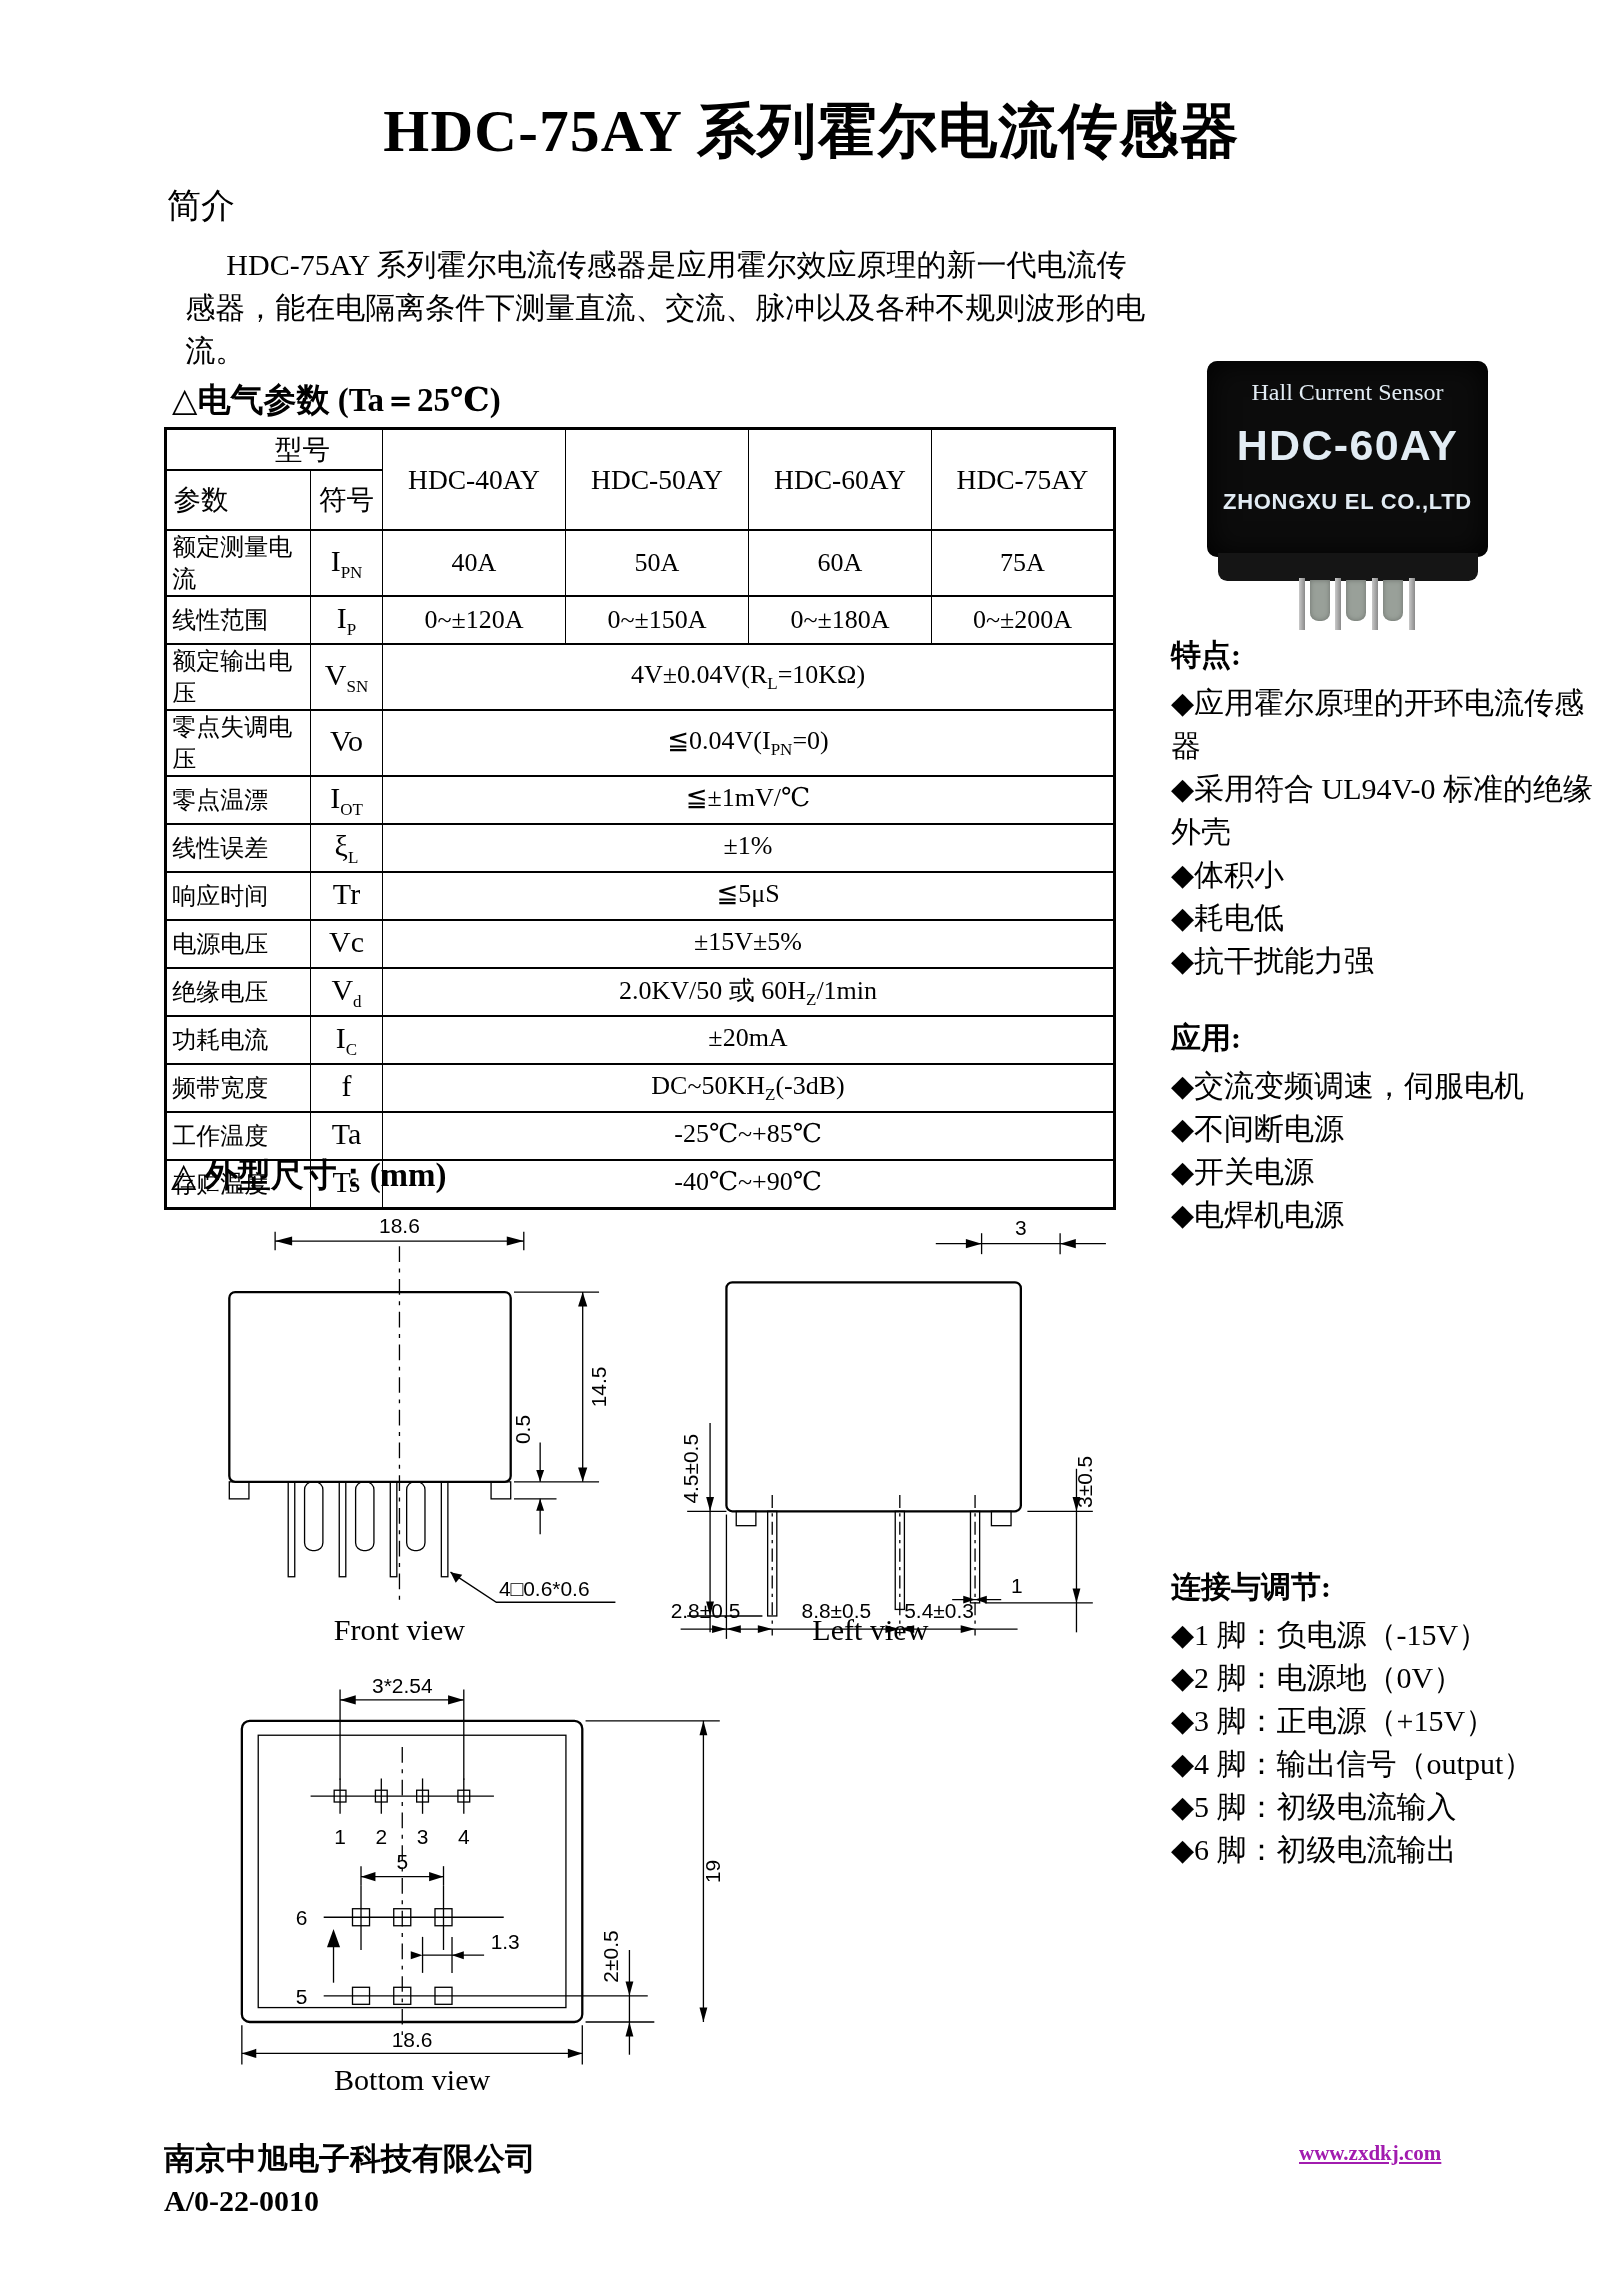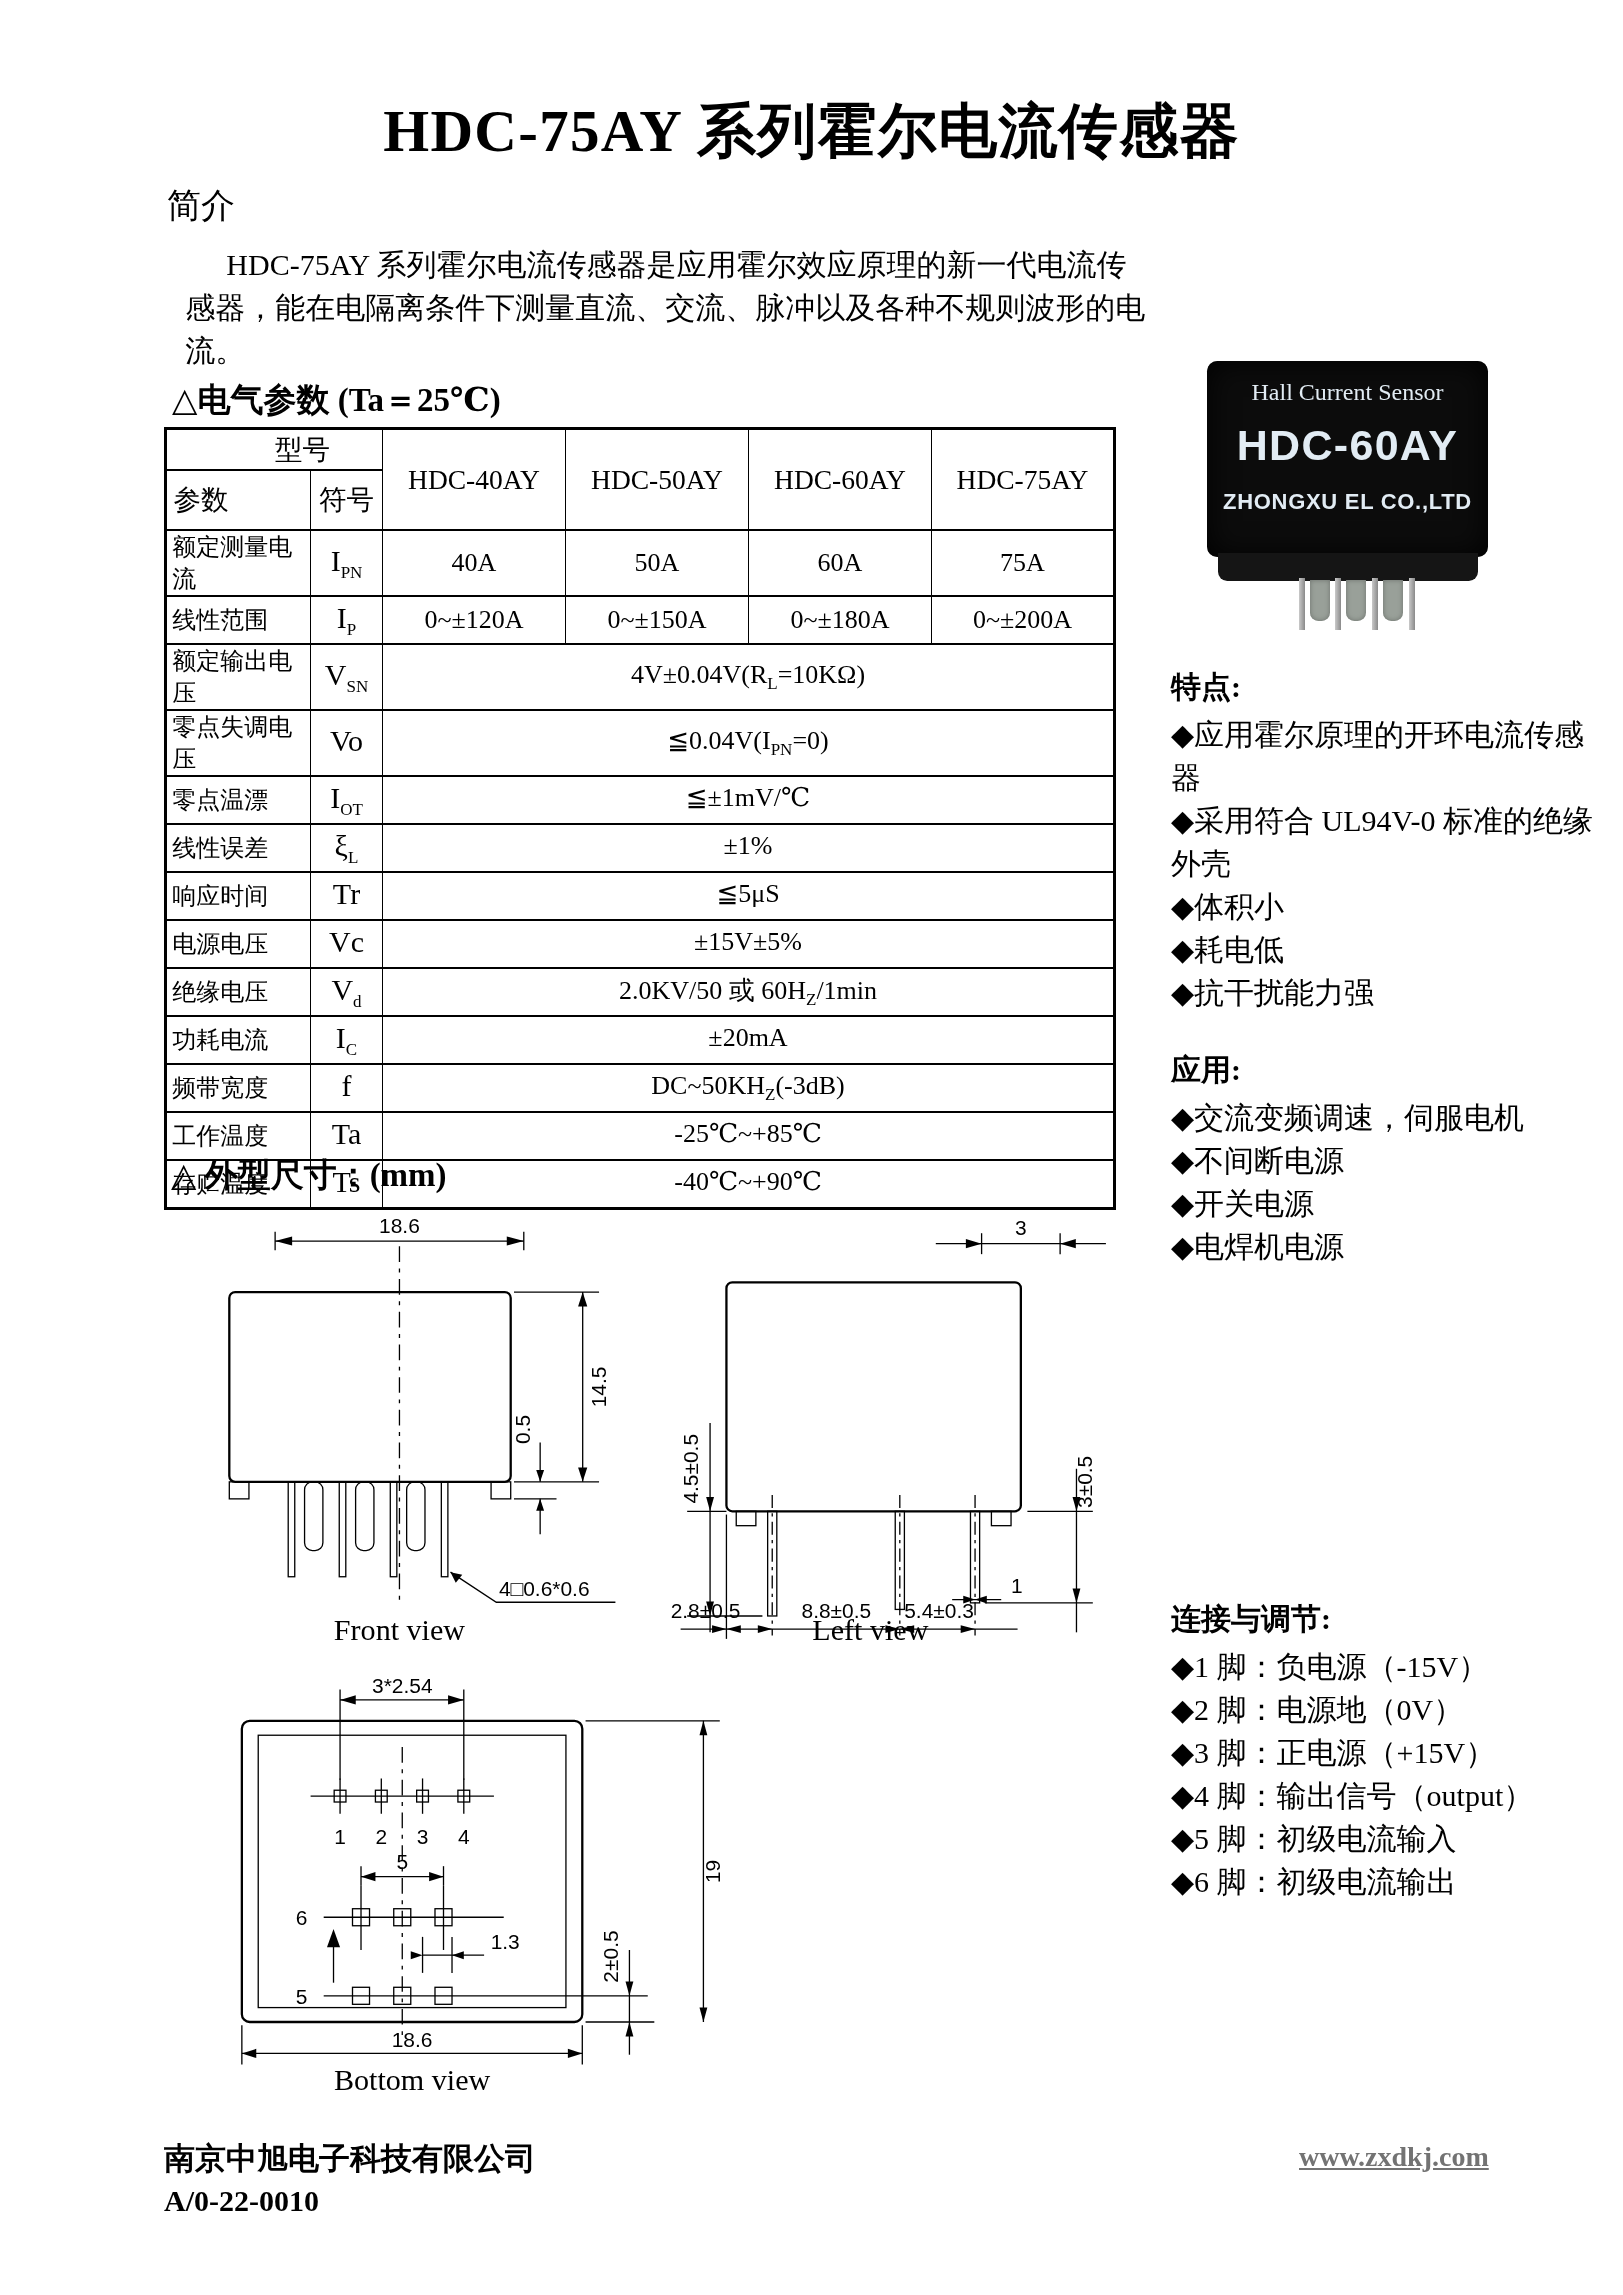--- a/index.html
+++ b/index.html
@@ -37,38 +37,38 @@
   .pl1{top:18.3px;font-size:24px;font-family:"Liberation Serif",serif;}
   .pl2{top:60px;font-size:43px;font-weight:bold;font-family:"Liberation Sans",sans-serif;letter-spacing:1.3px;}
   .pl3{top:128px;font-size:22px;font-weight:bold;font-family:"Liberation Sans",sans-serif;letter-spacing:0.7px;}
   .pbase{position:absolute;left:10.5px;top:192px;width:260px;height:27.5px;background:#151515;
          border-radius:0 0 9.2px 9.2px;}
   .pinthin{position:absolute;top:217px;width:5.9px;height:52px;background:linear-gradient(90deg,#c9c9c9,#8a8a8a);}
   .pinwide{position:absolute;top:219px;width:19.6px;height:41px;background:#99a099;
            border-radius:0 0 8.5px 8.5px;box-shadow:inset 0 0 5.2px #6c716c;}
 
   
-  .rcol{position:absolute;left:1171px;width:424px;font-size:30px;line-height:43px;margin-top:32px;}
+  .rcol{position:absolute;left:1171px;width:424px;font-size:30px;line-height:43px;}
   .rcol h3{font-size:30px;font-weight:bold;margin:0 0 5.2px 0;}
   .rcol p{margin:0;}
 
   
   .dims-heading{position:absolute;left:171px;top:1153px;font-size:33px;font-weight:bold;margin:0;}
   svg.dwg{position:absolute;overflow:visible;}
   .dwg line,.dwg rect,.dwg path,.dwg polyline{stroke:#000;fill:none;stroke-width:2;}
   .dwg .thick{stroke-width:3.5;}
   .dwg polygon{fill:#000;stroke:none;}
   .dwg text{font-family:"Liberation Sans","DejaVu Sans",sans-serif;font-size:32px;fill:#000;stroke:none;}
   .dwg text.cap{font-family:"Liberation Serif",serif;font-size:46px;}
 
   .footer-company{position:absolute;left:164px;top:2138px;font-size:31px;font-weight:bold;margin:0;}
   .footer-doc{position:absolute;left:164px;top:2184px;font-size:30px;font-weight:bold;margin:0;
               font-family:"Liberation Serif",serif;}
-  .site{position:absolute;left:1299px;top:2141px;font-size:28px;font-weight:bold;
-        color:#737373;text-decoration:underline;}
+  .site{position:absolute;left:1299px;top:2141px;font-size:21px;font-weight:bold;
+        color:#a21caf;text-decoration:underline;}
 </style>
 </head>
 <body>
 
 <div class="page">
 
   <h1 class="title">HDC-75AY 系列霍尔电流传感器</h1>
 
   <div class="intro">
     <h2>简介</h2>

